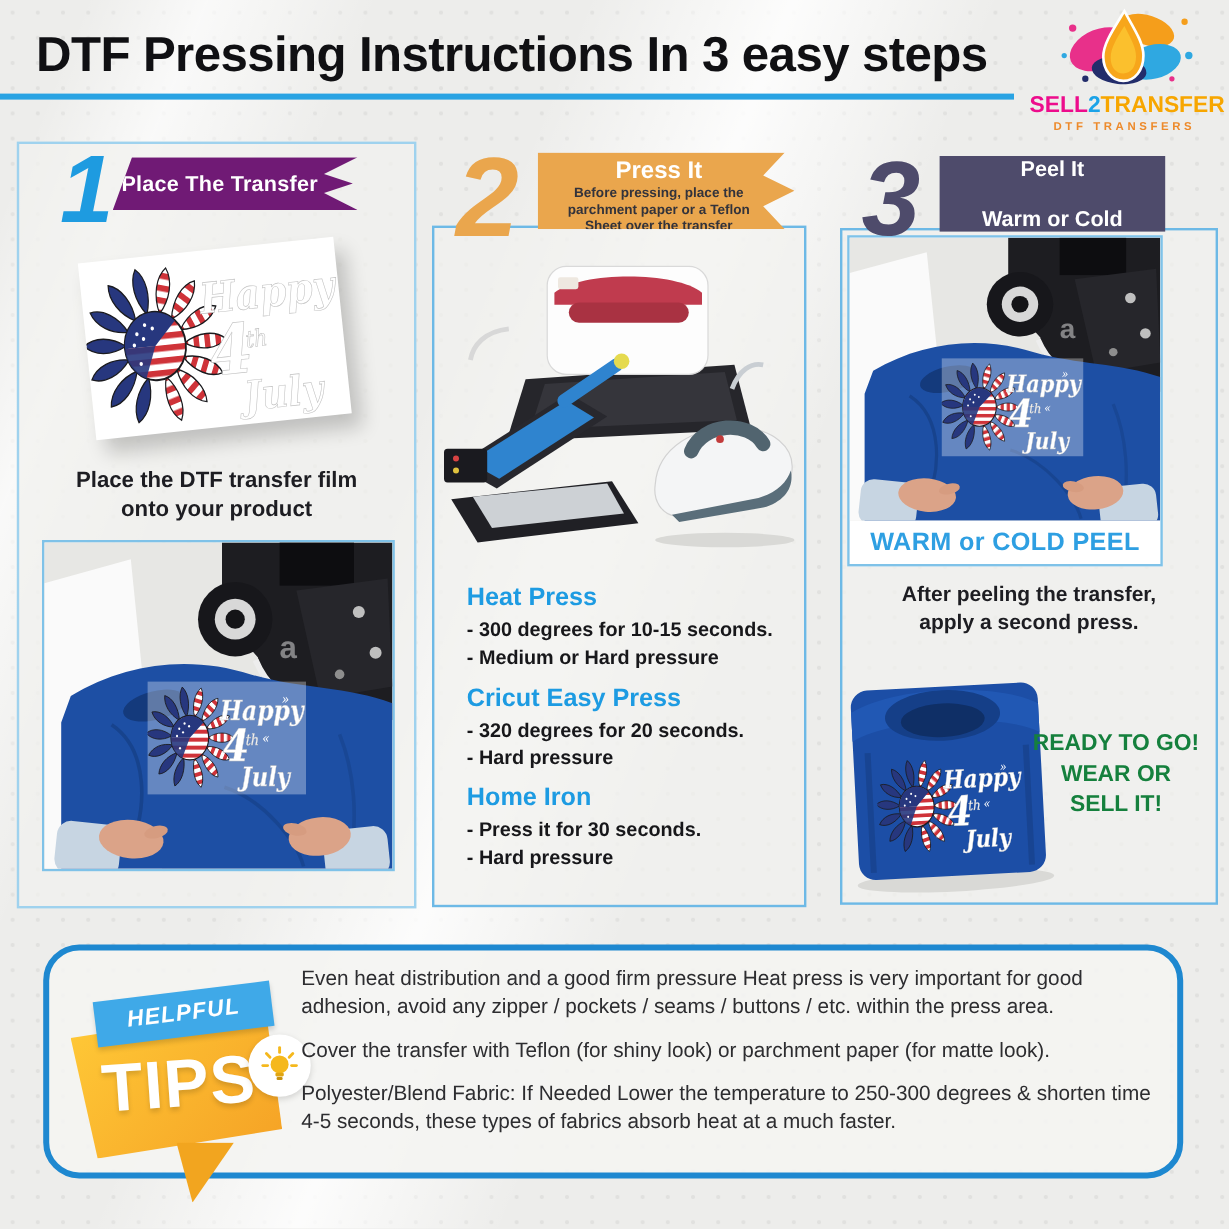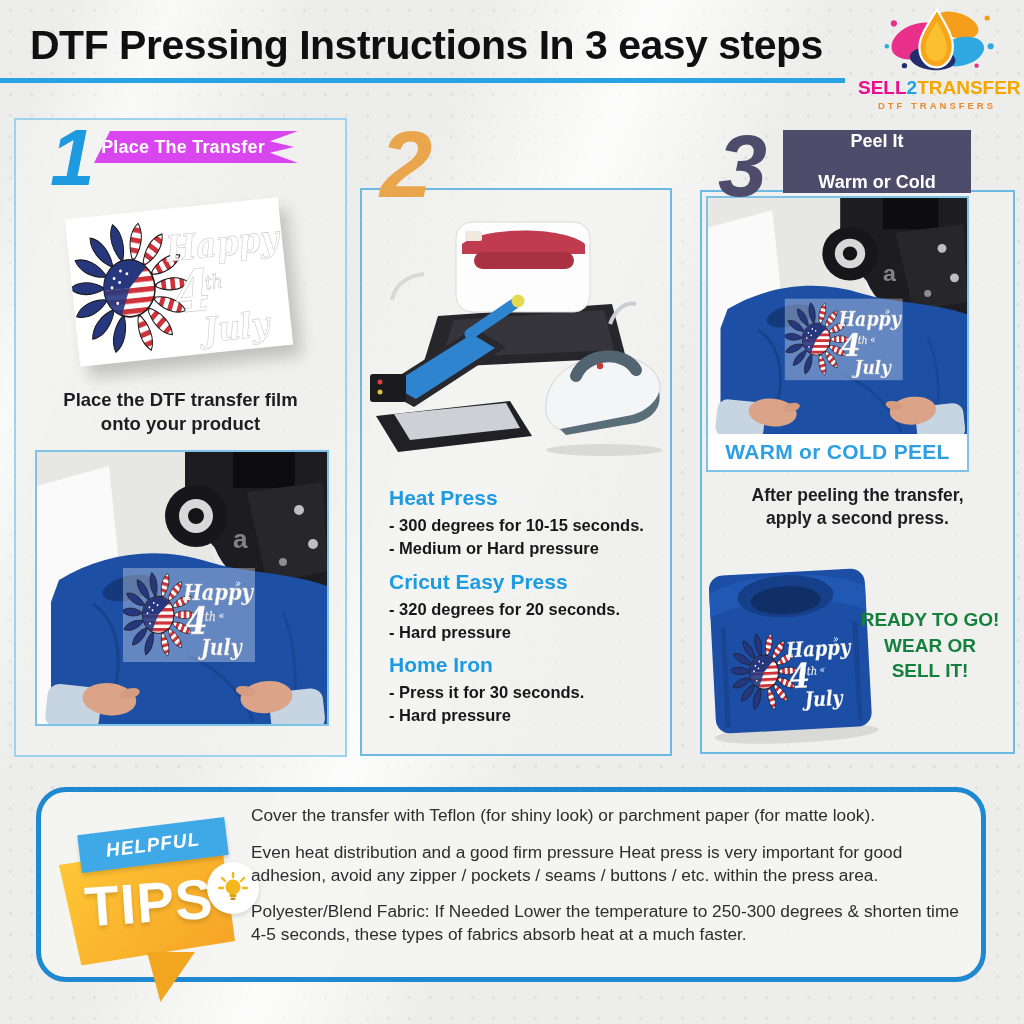--- a/index.html
+++ b/index.html
@@ -29,21 +29,21 @@
   .panel{position:absolute;border:2px solid #9fd2ee;background:rgba(241,241,239,.72);z-index:1;}
   .p1{left:14px;top:118px;width:329px;height:635px;}
   .p2{left:360px;top:188px;width:308px;height:564px;border-color:#6db9e6;}
   .p3{left:700px;top:190px;width:311px;height:560px;border-color:#6db9e6;}
   
   .num{position:absolute;z-index:5;font-weight:900;font-style:italic;line-height:1;
        font-family:"Liberation Sans",sans-serif;}
   .n1{left:50px;top:118px;font-size:80px;color:#1E9BE0;}
   .n2{left:380px;top:118px;font-size:94px;color:#EAA64D;}
   .n3{left:718px;top:122px;font-size:88px;color:#4E4B6B;}
-  .ribbon1{position:absolute;left:94px;top:131px;width:204px;height:32px;background:#d946ef;z-index:4;
+  .ribbon1{position:absolute;left:94px;top:131px;width:204px;height:44px;background:#701a75;z-index:4;
     display:flex;align-items:center;justify-content:center;padding-right:26px;box-sizing:border-box;
     clip-path:polygon(16px 0,100% 0,calc(100% - 28px) 32%,calc(100% - 4px) 50%,calc(100% - 28px) 68%,100% 100%,0 100%);}
   .ribbon1 span{color:#fff;font-size:18px;font-weight:800;letter-spacing:.2px;}
   .banner2{position:absolute;left:448px;top:127px;width:214px;height:64px;background:#EAA64D;z-index:4;
     text-align:center;box-sizing:border-box;padding:5px 22px 4px 10px;
     clip-path:polygon(0 0,calc(100% - 8px) 0,calc(100% - 26px) 30%,100% 50%,calc(100% - 26px) 70%,calc(100% - 8px) 100%,0 100%);}
   .banner2 .b2-title{color:#fff;font-size:20px;font-weight:900;line-height:1.05;}
   .banner2 .b2-sub{color:#33333b;font-size:11.3px;font-weight:700;line-height:1.22;margin-top:2px;}
   .banner3{position:absolute;left:783px;top:130px;width:188px;height:63px;background:#4E4B6B;z-index:4;
     display:flex;flex-direction:column;align-items:center;justify-content:space-between;}
@@ -275,20 +275,24 @@
       <div class="m-line">- 320 degrees for 20 seconds.</div>
       <div class="m-line">- Hard pressure</div>
     </div>
     <div class="method m3">
       <div class="m-title">Home Iron</div>
       <div class="m-line">- Press it for 30 seconds.</div>
       <div class="m-line">- Hard pressure</div>
     </div>
   </div>
   <div class="num n2">2</div>
+  <div class="banner2">
+    <div class="b2-title">Press It</div>
+    <div class="b2-sub">Before pressing, place the parchment paper or a Teflon Sheet over the transfer</div>
+  </div>
 
   <div class="panel p3">
     <div class="photo3">
       <svg viewBox="0 0 290 240" preserveAspectRatio="none">
           <use href="#press-scene" width="290" height="240"></use>
         </svg>
       <div class="peel-label">WARM or COLD PEEL</div>
     </div>
     <div class="caption3">
         <div>After peeling the transfer, apply a second press.</div>
@@ -332,19 +336,19 @@
               <line x1="3" y1="17" x2="7" y2="17"></line>
             <line x1="31" y1="17" x2="27" y2="17"></line>
           </g>
           <circle cx="17" cy="16" r="7.5" fill="#F5B81C"></circle>
           <rect x="13.5" y="23" width="7" height="3" rx="1.2" fill="#e0a512"></rect>
           <rect x="14.5" y="26.5" width="5" height="2.4" rx="1" fill="#c79210"></rect>
         </svg>
       </div>
     </div>
     <div class="tip-text">
+      <p>Even heat distribution and a good firm pressure Heat press is very important for good adhesion, avoid any zipper / pockets / seams / buttons / etc. within the press area.</p>
       <p>Cover the transfer with Teflon (for shiny look) or parchment paper (for matte look).</p>
-      <p>Even heat distribution and a good firm pressure Heat press is very important for good adhesion, avoid any zipper / pockets / seams / buttons / etc. within the press area.</p>
       <p>Polyester/Blend Fabric: If Needed Lower the temperature to 250-300 degrees &amp; shorten time 4-5 seconds, these types of fabrics absorb heat at a much faster.</p>
     </div>
   </div>
 
 </div>
 
 </body></html>

